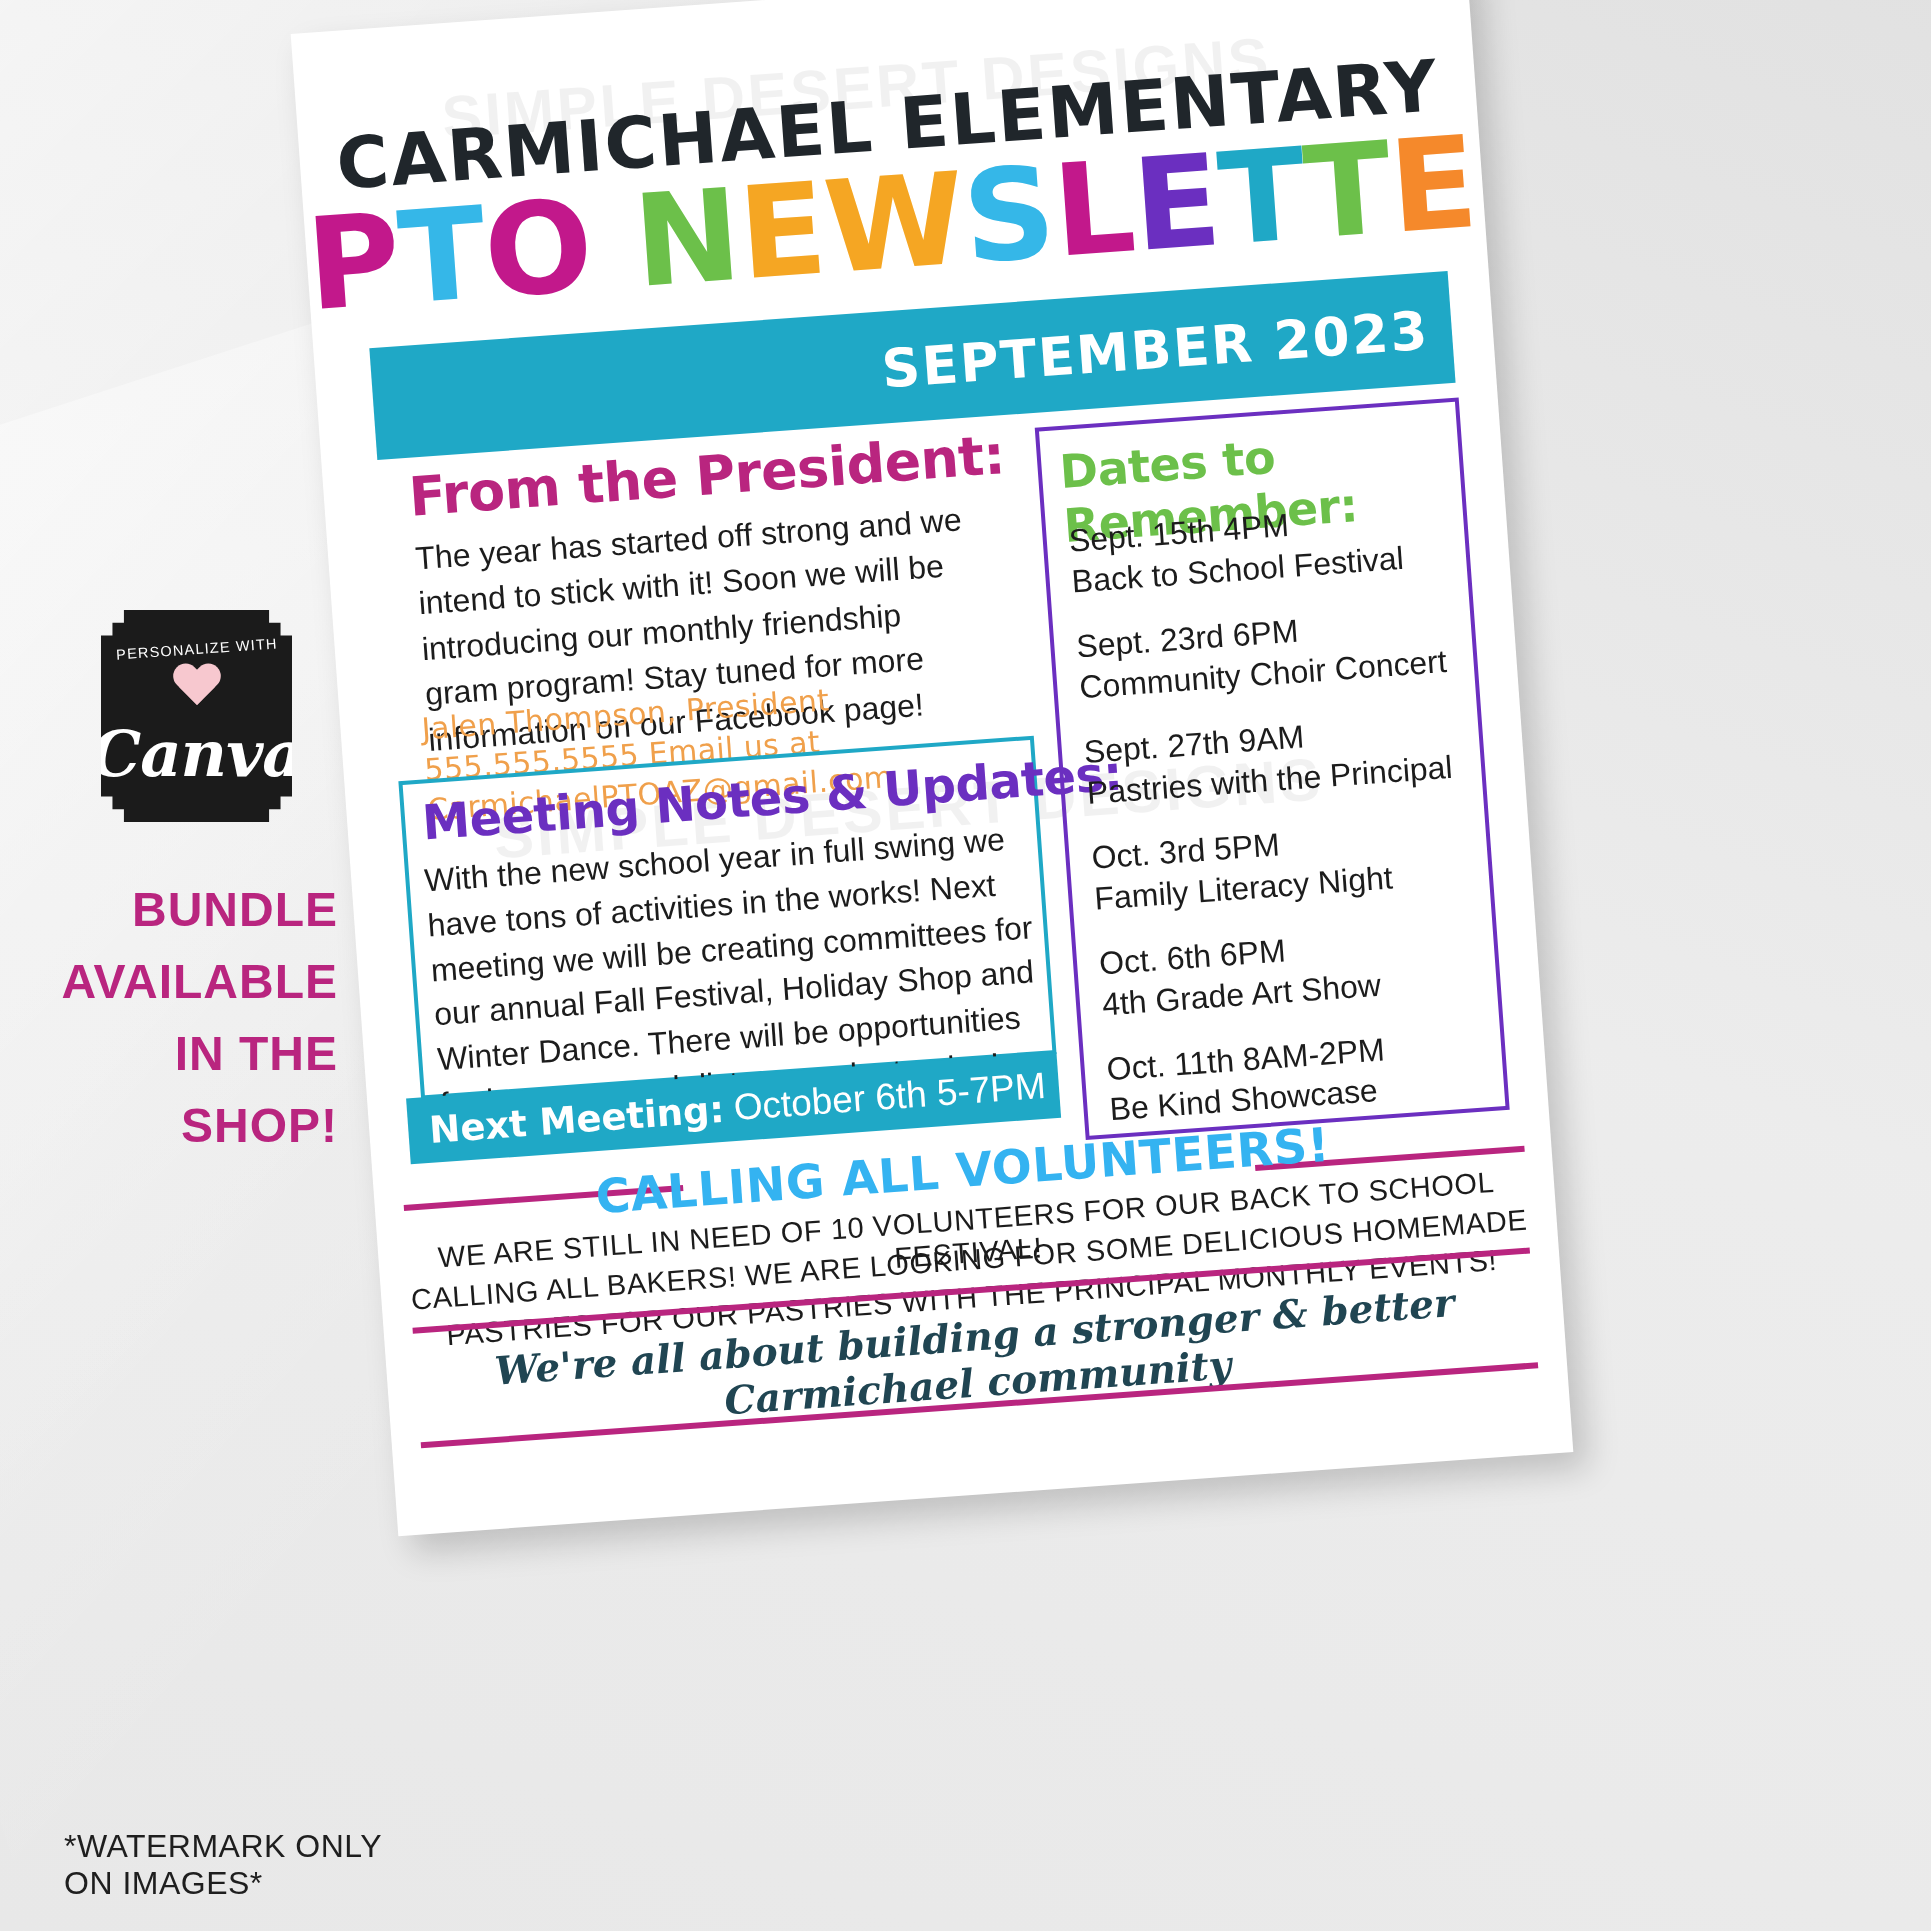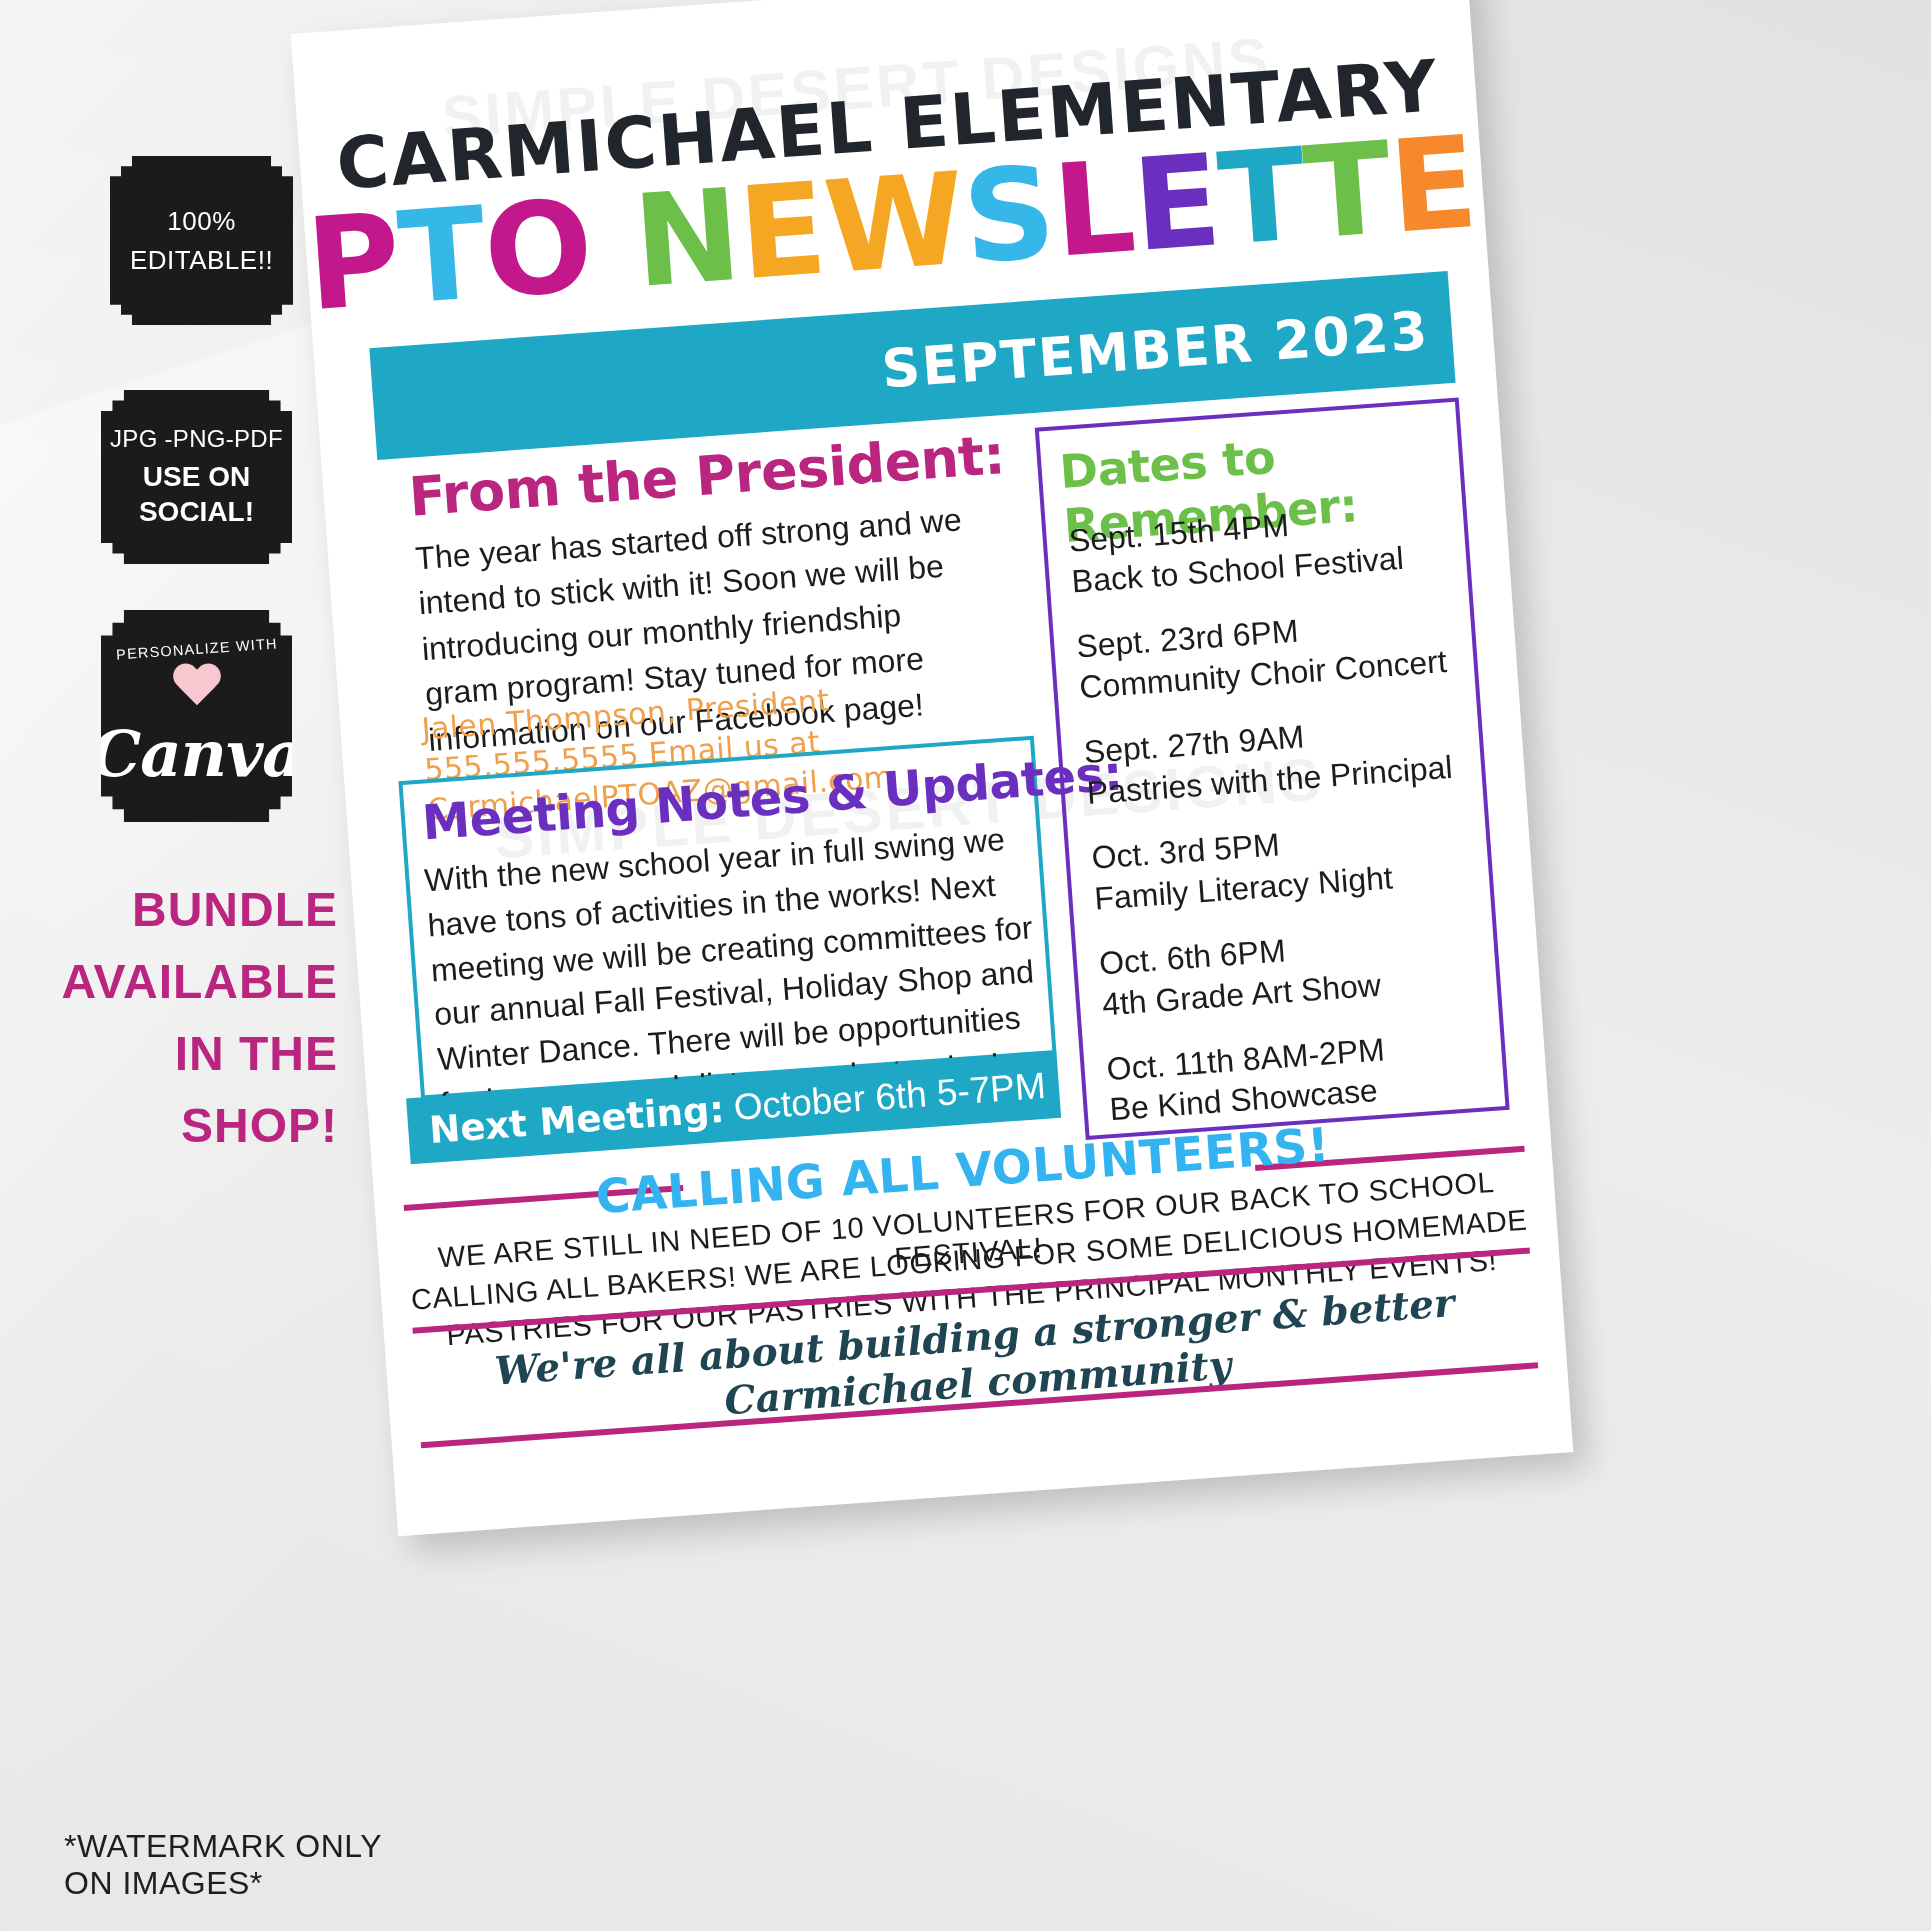--- a/index.html
+++ b/index.html
@@ -395,30 +395,21 @@
     color: #204552;
   }
 </style>
 </head>
 <body>
 
 <div class="bg-texture"></div>
 
 <div class="left-rail">
 
-  <div class="badge" id="badge-editable">
-    <div class="l1">100%</div>
-    <div class="l2">EDITABLE!!</div>
-  </div>
-
-  <div class="badge" id="badge-formats">
-    <div class="l1">JPG -PNG-PDF</div>
-    <div class="l2">USE ON</div>
-    <div class="l3">SOCIAL!</div>
-  </div>
+
 
   <div class="badge" id="badge-canva">
     <div class="l1">PERSONALIZE WITH</div>
     <div class="heart"></div>
     <div class="canva-word">Canva</div>
   </div>
 
   <div class="bundle-text">BUNDLE AVAILABLE IN THE SHOP!</div>
   <div class="watermark-note">*WATERMARK ONLY ON IMAGES*</div>
 </div>

